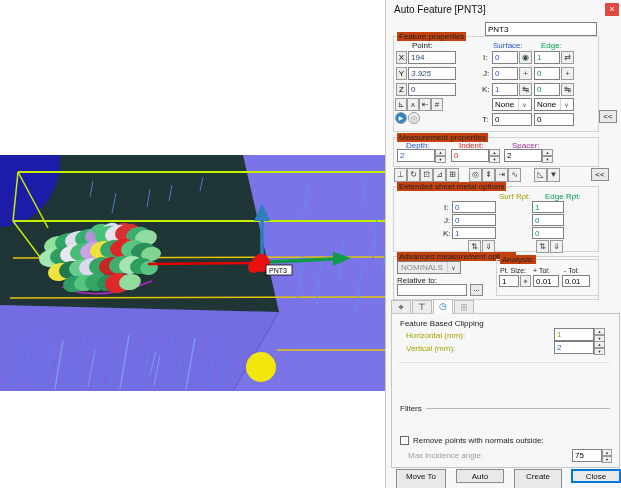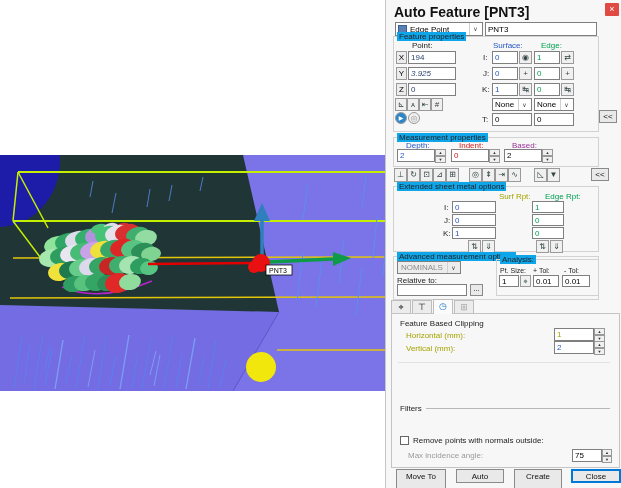--- a/index.html
+++ b/index.html
@@ -5,21 +5,21 @@
   html,body{margin:0;padding:0}
   body{width:621px;height:488px;position:relative;background:#fff;
        font-family:"Liberation Sans",sans-serif;overflow:hidden}
   .lbl{position:absolute;font-size:8px;color:#222;white-space:nowrap;line-height:9px}
   .fld{position:absolute;border:1px solid #7f7f7f;background:#fff;font-size:8px;
        padding:0 2px;box-sizing:border-box;font-family:"Liberation Sans",sans-serif;line-height:11px}
   input.fld{outline:none}
   .cell{position:absolute;border:1px solid #9a9a9a;background:#ececec;font-size:8px;
         text-align:center;box-sizing:border-box;line-height:11px}
   .grp{position:absolute;border:1px solid #d2d2d2;background:transparent}
-  .gtitle{position:absolute;font-size:8px;background:#0ea5e9;padding:0 2px;white-space:nowrap;color:#222}
+  .gtitle{position:absolute;font-size:8px;background:#c2410c;padding:0 2px;white-space:nowrap;color:#222}
   .ibtn{position:absolute;border:1px solid #9a9a9a;background:#f0f0f0;font-size:8px;
         text-align:center;box-sizing:border-box;line-height:11px;color:#344;padding:0;cursor:default}
   .spin{position:absolute;box-sizing:border-box}
   .spin div{border:1px solid #9a9a9a;background:#f0f0f0;height:7px;font-size:4px;
         line-height:5px;text-align:center;box-sizing:border-box;color:#333}
   .btn{position:absolute;border:1px solid #8a8a8a;background:#e9e9e9;font-size:8px;
         text-align:center;line-height:13px;box-sizing:border-box;color:#111}
   .tab{position:absolute;width:20px;height:14px;border:1px solid #bdbdbd;border-bottom:none;
         background:#ececec;font-size:9px;text-align:center;line-height:13px;box-sizing:border-box}
   .tab.sel{background:#fbfbfb;height:15px;z-index:2}
@@ -29,21 +29,21 @@
         background:#f7f7f7;border-left:1px solid #c6c6c6;box-sizing:border-box;z-index:5}
   #closebtn{position:absolute;left:219px;top:3px;width:14px;height:13px;background:#e04a43;
         color:#fff;font-size:9px;line-height:12px;text-align:center;border-radius:1px}
   #viewport{position:absolute;left:0;top:155px;width:389px;height:236px;z-index:1}
   .combo{position:absolute;border:1px solid #7f7f7f;background:#fff;box-sizing:border-box;font-size:8px}
   .combo .arrow{position:absolute;right:1px;top:0;width:11px;height:100%;
         border-left:1px solid #d0d0d0;text-align:center;font-size:6px;color:#444;line-height:12px}
   .combo.disabled{background:#ececec;color:#8a8a8a}
   .chk{position:absolute;width:9px;height:9px;border:1px solid #666;background:#fff;box-sizing:border-box}
   .hline{position:absolute;height:1px;background:#b8b8b8}
-  .title{position:absolute;left:8px;top:4px;font-size:14px;font-weight:bold;color:#111}
+  .title{position:absolute;left:8px;top:4px;font-size:10px;font-weight:normal;color:#111}
 </style>
 </head>
 <body>
 
 <div id="viewport">
 <svg width="389" height="236" viewBox="0 0 389 236">
 
   <rect x="0" y="0" width="389" height="236" fill="#7b74e8"></rect>
   <polygon points="0,150 279,157 233,236 0,236" fill="#736ce2"></polygon>
   <line x1="279" y1="157" x2="233" y2="236" stroke="#5d55c8" stroke-width="1"></line>
@@ -175,25 +175,20 @@
   </g>
 
   <circle cx="261" cy="212" r="15" fill="#f2e70c"></circle>
 </svg>
 </div>
 
 <div id="dialog">
   <div class="title">Auto Feature [PNT3]</div>
   <div id="closebtn">×</div>
 
-  <div class="combo" style="left:9px;top:22px;width:88px;height:14px">
-    <span style="position:absolute;left:2px;top:2px;width:9px;height:9px;background:#5a7fb5;border:1px solid #3a5f95;box-sizing:border-box"></span>
-    <span style="position:absolute;left:14px;top:2px">Edge Point</span>
-    <span class="arrow">∨</span>
-  </div>
   <input class="fld" style="left: 99px; top: 22px; width: 112px; height: 14px;" value="PNT3">
 
   <div class="grp" style="left:7px;top:36px;width:204px;height:94px"></div>
   <div class="gtitle" style="left:11px;top:32px">Feature properties</div>
   <div class="lbl" style="left:26px;top:41px">Point:</div>
 
   <div class="cell" style="left:10px;top:51px;width:11px;height:13px">X</div>
   <input class="fld c-navy" style="left: 22px; top: 51px; width: 48px; height: 13px;" value="194">
   <div class="cell" style="left:10px;top:67px;width:11px;height:13px">Y</div>
   <input class="fld c-navy" style="left: 22px; top: 67px; width: 48px; height: 13px; font-style: italic;" value="3.925">
@@ -250,21 +245,21 @@
   <div class="spin" style="left:49px;top:149px;width:11px">
     <div>▲</div>
     <div>▼</div>
   </div>
   <div class="lbl c-red" style="left:73px;top:141px">Indent:</div>
   <input class="fld c-red" style="left: 65px; top: 149px; width: 38px; height: 13px;" value="0">
   <div class="spin" style="left:103px;top:149px;width:11px">
     <div>▲</div>
     <div>▼</div>
   </div>
-  <div class="lbl c-purple" style="left:126px;top:141px">Based:</div>
+  <div class="lbl c-purple" style="left:126px;top:141px">Spacer:</div>
   <input class="fld" style="left: 118px; top: 149px; width: 38px; height: 13px;" value="2">
   <div class="spin" style="left:156px;top:149px;width:11px">
     <div>▲</div>
     <div>▼</div>
   </div>
 
   <div class="ibtn" style="left:8px;top:168px;width:13px;height:14px">⊥</div>
   <div class="ibtn" style="left:21px;top:168px;width:13px;height:14px">↻</div>
   <div class="ibtn" style="left:34px;top:168px;width:13px;height:14px">⊡</div>
   <div class="ibtn" style="left:47px;top:168px;width:13px;height:14px">⊿</div>

